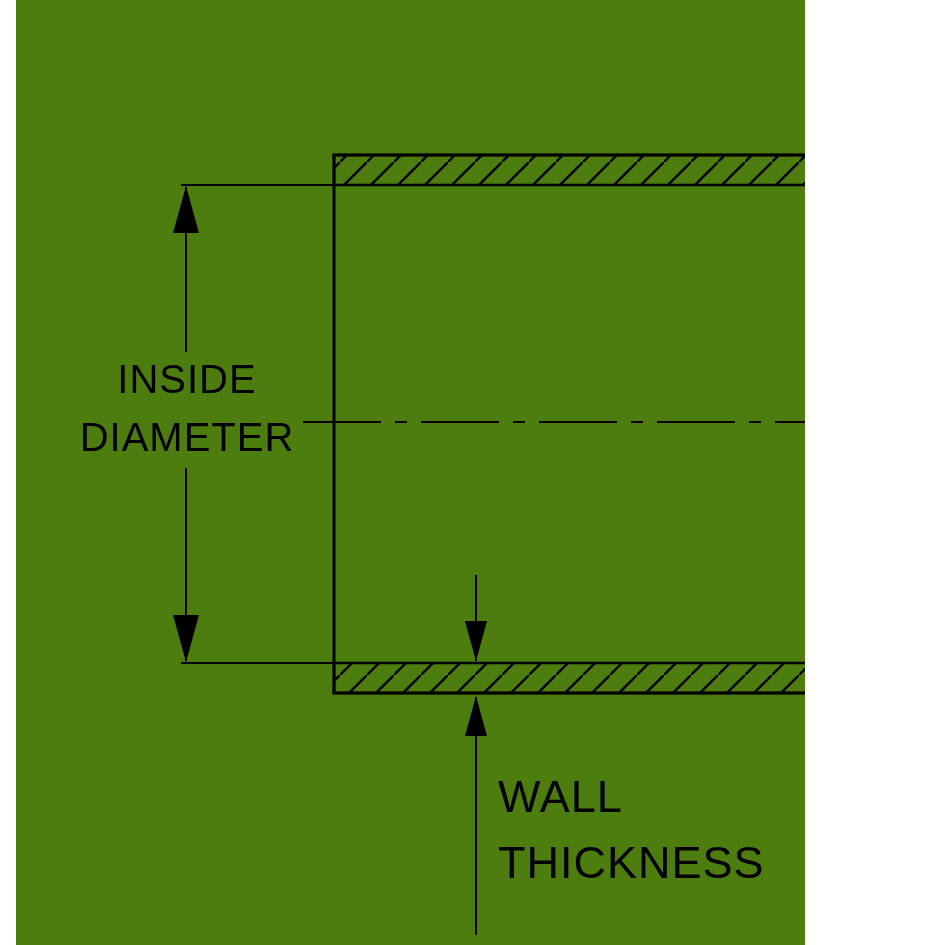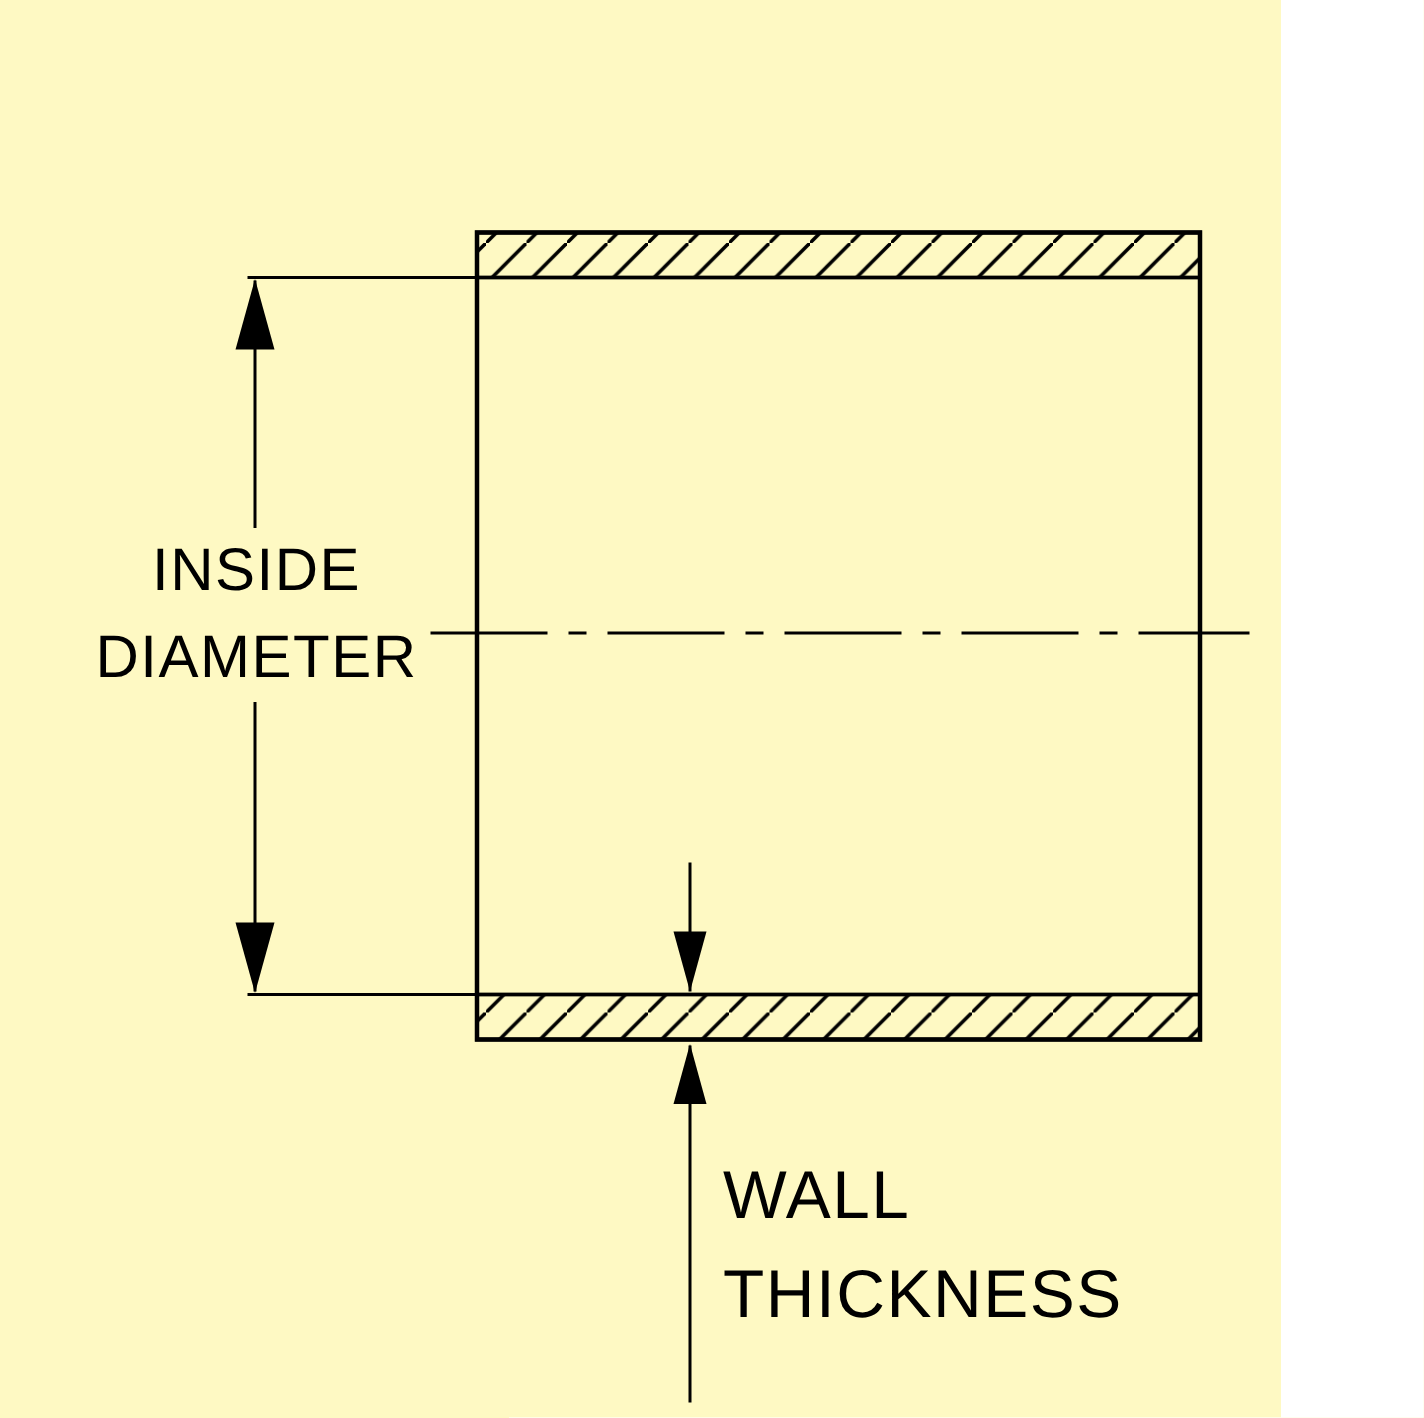--- a/index.html
+++ b/index.html
@@ -2,24 +2,25 @@
 <html><head>
 <meta charset="utf-8">
 <style>
   html, body {
     margin: 0;
     padding: 0;
     background: #ffffff;
   }
   .canvas {
     position: relative;
-    width: 854px;
+    width: 789px;
     height: 945px;
-    background: #fef9c3;
+    background: #4d7c0f;
     overflow: hidden;
+    margin-left: 16px;
   }
   svg {
     display: block;
   }
   text {
     font-family: "Liberation Sans", "DejaVu Sans", sans-serif;
     font-weight: 400;
   }
   .dim-label {
     font-size: 40px;

